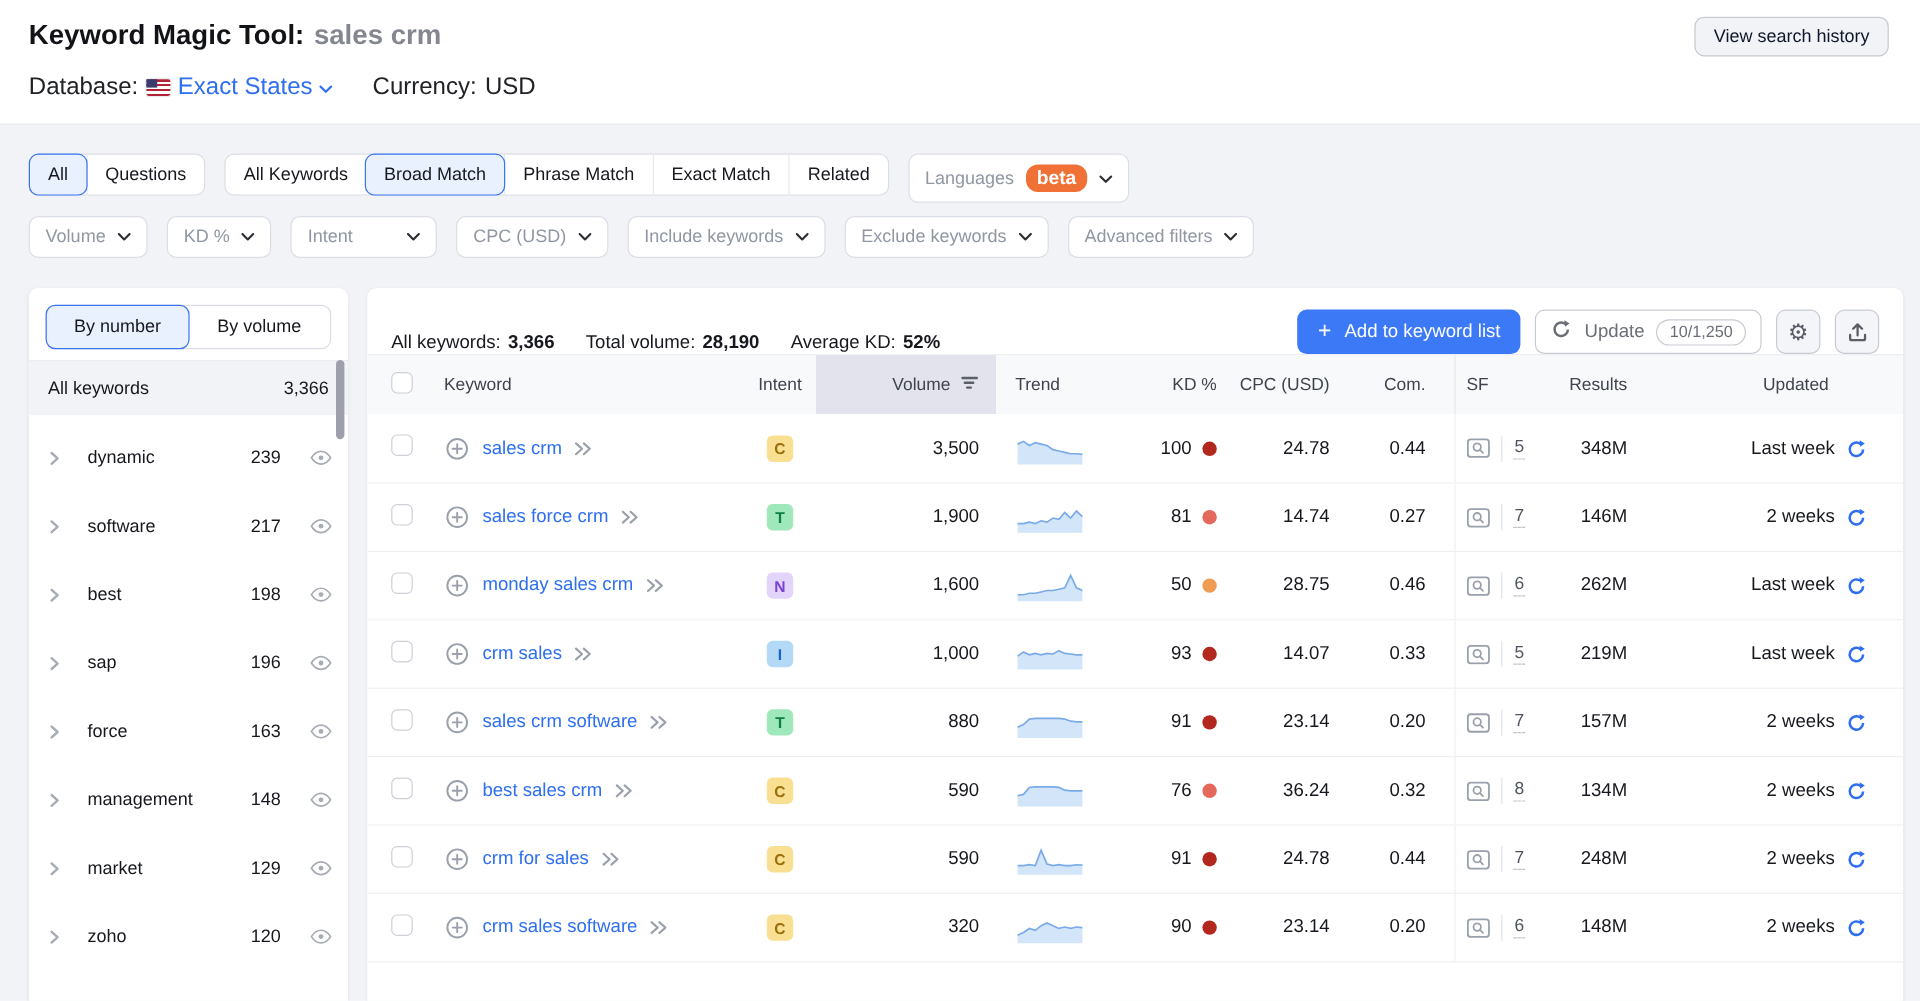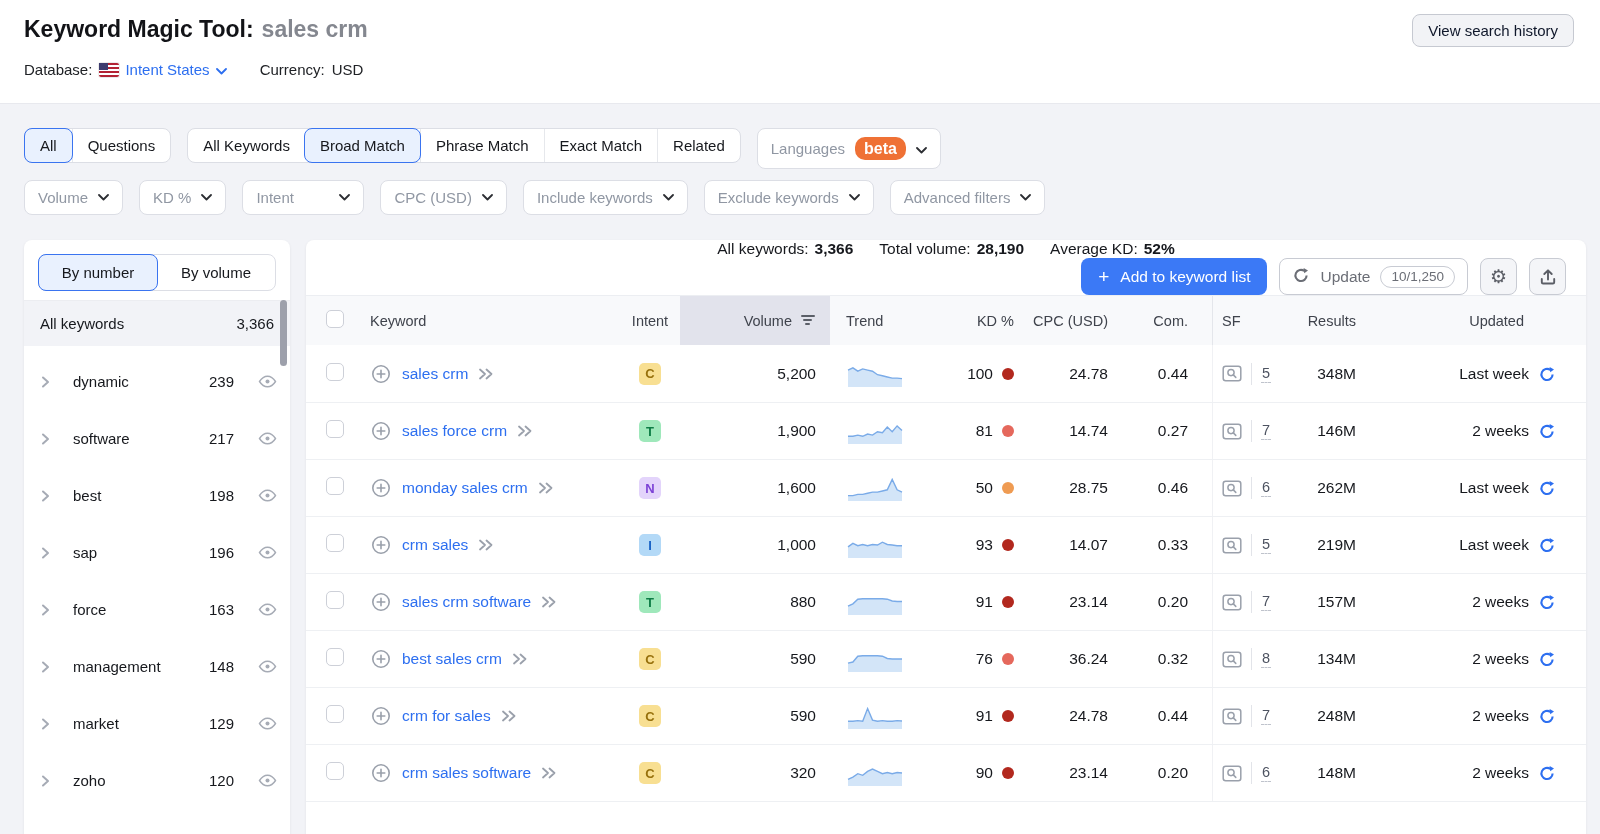--- a/index.html
+++ b/index.html
@@ -5,21 +5,21 @@
   * { margin:0; padding:0; box-sizing:border-box; }
   html,body { width:1600px; height:834px; overflow:hidden; }
   body { font-family:"Liberation Sans", sans-serif; background:#f2f3f7; color:#16181d; position:relative; }
   button { font-family:inherit; cursor:pointer; }
 
   
   .topbar { position:absolute; top:0; left:0; width:1600px; height:104px; background:#fff; border-bottom:1px solid #e8e9ee; }
   .title { position:absolute; left:24px; top:16px; font-size:23px; font-weight:700; color:#121317; }
   .title .query { color:#84878f; margin-left:8px; }
   .view-history { position:absolute; right:26px; top:14px; height:33px; padding:0 15px; border:1px solid #c6c9d1; border-radius:8px; background:#f2f3f6; color:#0f172a; font-size:15px; }
-  .meta { position:absolute; left:24px; top:61px; font-size:15px; display:flex; align-items:center; gap:7px; color:#202226; }
+  .meta { position:absolute; left:24px; top:61px; font-size:20px; display:flex; align-items:center; gap:7px; color:#202226; }
   .flag { width:20px; height:14px; background:repeating-linear-gradient(#b22234 0 2px,#fff 2px 4px); position:relative; border-radius:2px; box-shadow:0 0 0 1px rgba(0,0,0,.08); }
   .flag::after { content:""; position:absolute; left:0; top:0; width:9px; height:7px; background:#3c3b6e; }
   .db-link { display:flex; align-items:center; gap:6px; color:#2d6ff0; cursor:pointer; }
   .currency { margin-left:26px; }
 
   
   .filters-row1 { position:absolute; top:128px; left:24px; display:flex; gap:16px; align-items:flex-start; }
   .filters-row2 { position:absolute; top:180px; left:24px; display:flex; gap:16px; }
   .seg { display:flex; border:1px solid #dcdee5; border-radius:8px; background:#fff; }
   .seg-item { background:transparent; border:none; border-left:1px solid #e6e8ec; padding:8px 15px; font-size:15px; color:#16181d; white-space:nowrap; }
@@ -39,21 +39,21 @@
   .toggle-item { flex:1; background:transparent; border:none; font-size:15px; color:#16181d; }
   .toggle-item.selected { border:1.5px solid #3a74f0; background:#e9f1fe; border-radius:8px; margin:-1px; }
   .all-row { height:46px; background:#f2f3f7; border-top:1px solid #ecedf1; display:flex; justify-content:space-between; align-items:center; padding:0 16px; font-size:15px; cursor:pointer; }
   .side-list { padding-top:7px; }
   .side-item { height:57px; display:flex; align-items:center; padding:0 13px 0 16px; gap:22px; font-size:15px; cursor:pointer; }
   .side-item .lbl { flex:1; }
   .side-item .cnt { margin-right:2px; }
   .side-scrollbar { position:absolute; right:3px; top:60px; width:7px; height:66px; background:#9da0ab; border-radius:4px; }
 
   
-  .toolbar { height:55px; display:flex; align-items:center; padding:0 20px;flex-direction:column; }
+  .toolbar { height:55px; display:flex; align-items:flex-end; padding:0 20px; }
   .stats { display:flex; gap:26px; font-size:15.5px; }
   .stat .val { font-weight:700; margin-left:6px; }
   .toolbar-right { margin-left:auto; display:flex; align-items:center; gap:12px; }
   .add-btn { height:37px; background:#3b79f6; color:#fff; border:none; border-radius:8px; padding:0 17px; font-size:15.5px; display:flex; align-items:center; gap:11px; }
   .add-btn .plus { font-size:19px; font-weight:400; line-height:1; }
   .update-btn { height:37px; border:1px solid #c8cbd3; border-radius:8px; background:#fff; display:flex; align-items:center; gap:10px; padding:12px 12px; color:#6b6e76; font-size:15.5px; }
   .count-pill { border:1px solid #c8cbd3; border-radius:999px; padding:2.5px 10px; font-size:13.5px; color:#6b6e76; }
   .icon-btn { width:37px; height:37px; border:1px solid #c8cbd3; border-radius:8px; background:#f4f5f8; display:flex; align-items:center; justify-content:center; color:#5b5e66; font-size:19px; }
 
   
@@ -96,21 +96,21 @@
 
 <div class="topbar">
   <div class="title">
     <span>Keyword Magic Tool:</span><span class="query">sales crm</span>
   </div>
   <button class="view-history">View search history</button>
   <div class="meta">
     <span>Database:</span>
     <span class="db-link">
       <span class="flag"></span>
-      <span>Intent States</span>
+      <span>Exact States</span>
       <span class="chev"><svg width="11" height="7" viewBox="0 0 11 7">
             <path d="M1 1l4.5 4.5L10 1" fill="none" stroke="#2d6ff0" stroke-width="1.8" stroke-linecap="round" stroke-linejoin="round"></path>
           </svg></span>
     </span>
     <span class="currency">Currency:</span>
     <span>USD</span>
   </div>
 </div>
 
 <div class="filters-row1">
@@ -342,21 +342,21 @@
             <path d="M11 7.2v7.6M7.2 11h7.6" stroke="#9aa0ab" stroke-width="1.6" stroke-linecap="round"></path>
           </svg>
           <a class="kw-link">sales crm</a>
           <svg width="15" height="12" viewBox="0 0 15 12">
             <path d="M2 1.5L7 6l-5 4.5M8.5 1.5L13.5 6l-5 4.5" fill="none" stroke="#9aa0ab" stroke-width="1.8" stroke-linecap="round" stroke-linejoin="round"></path>
           </svg>
         </div>
         <div class="c-intent">
           <span class="intent-badge" style="background:#f8df92;color:#97700c">C</span>
         </div>
-        <div class="c-volume">5,200</div>
+        <div class="c-volume">3,500</div>
         <div class="c-trend">
           <svg width="58" height="30">
             <polygon points="2,28 2.0,11.1 6.9,8.8 11.8,12.2 16.7,9.9 21.6,11.1 26.5,12.2 31.5,15.7 36.4,16.8 41.3,18.0 46.2,19.1 51.1,19.1 56.0,19.6 56,28" fill="#d3e5f8"></polygon>
             <polyline points="2.0,11.1 6.9,8.8 11.8,12.2 16.7,9.9 21.6,11.1 26.5,12.2 31.5,15.7 36.4,16.8 41.3,18.0 46.2,19.1 51.1,19.1 56.0,19.6" fill="none" stroke="#7aabe8" stroke-width="1.4"></polyline>
           </svg>
         </div>
         <div class="c-kd">
           <span>100</span>
           <span class="kd-dot" style="background:#b2281e"></span>
         </div>

